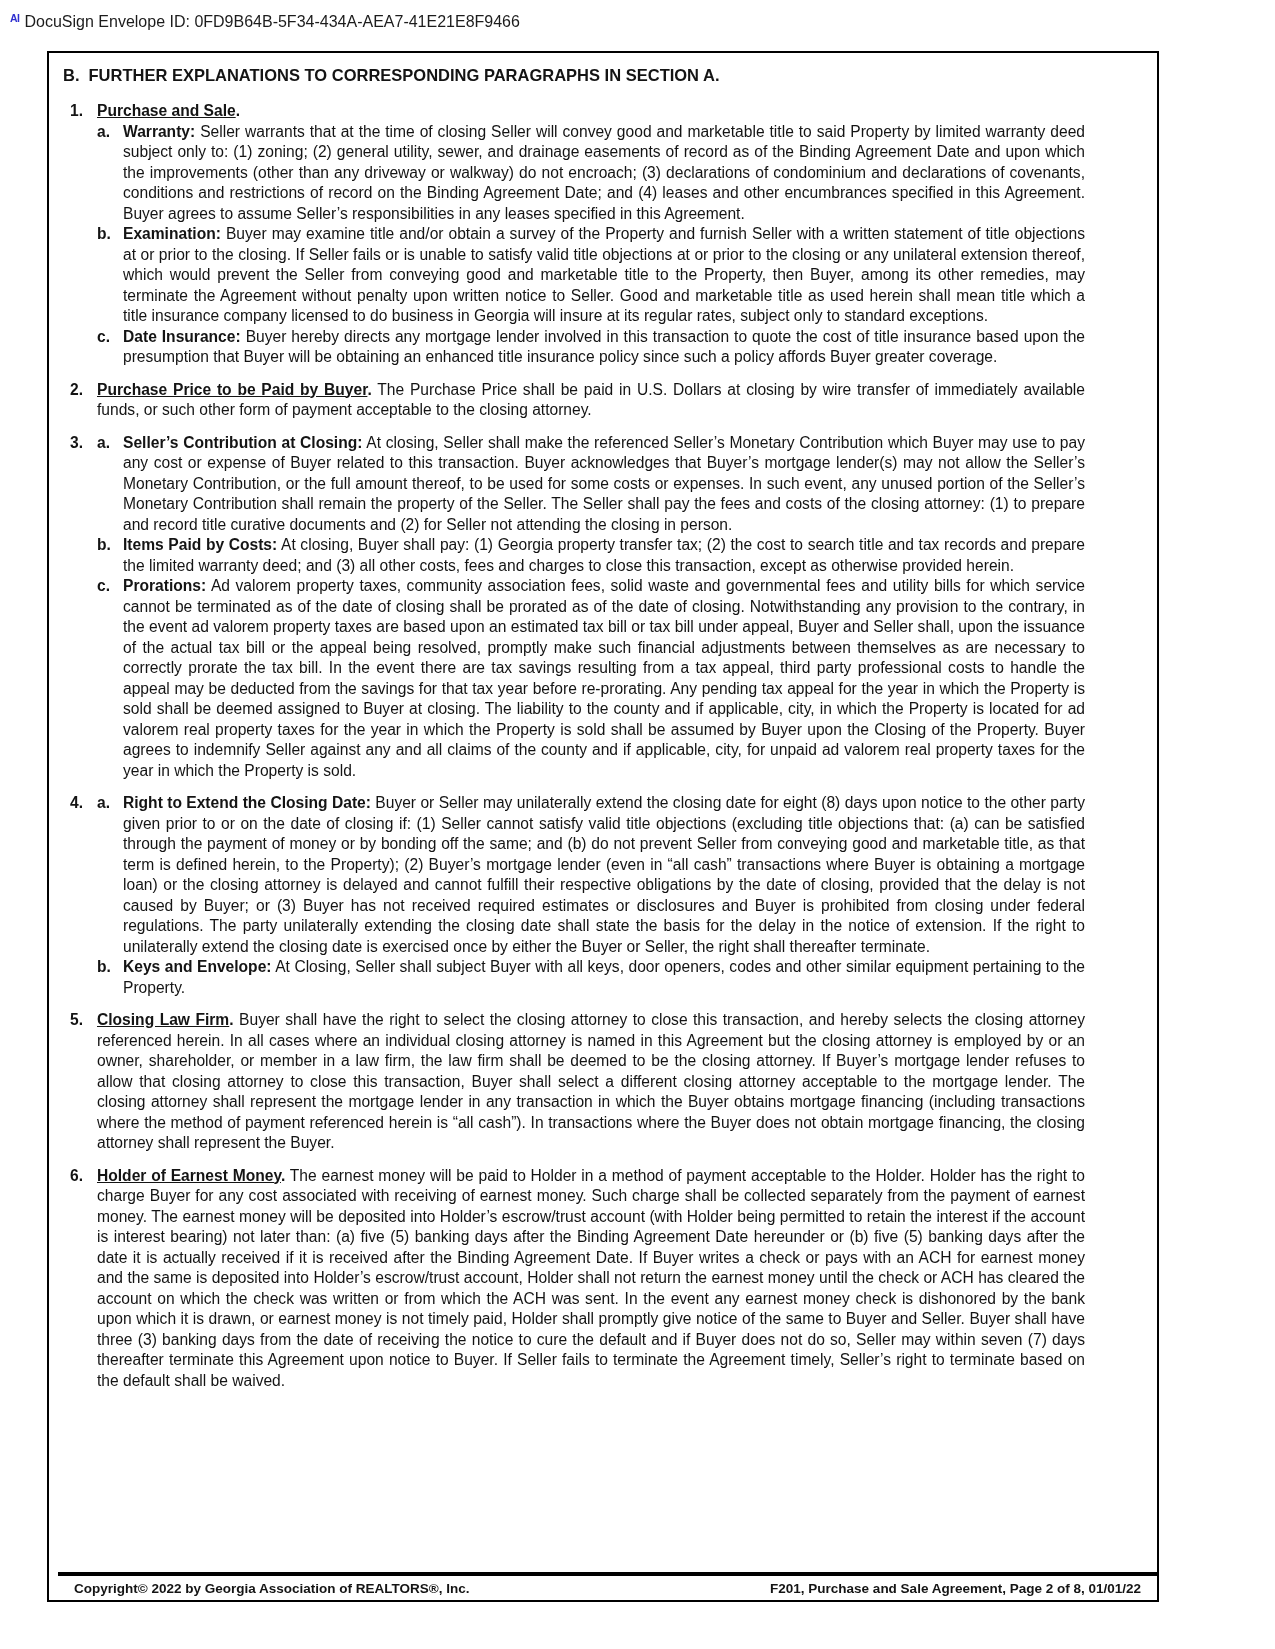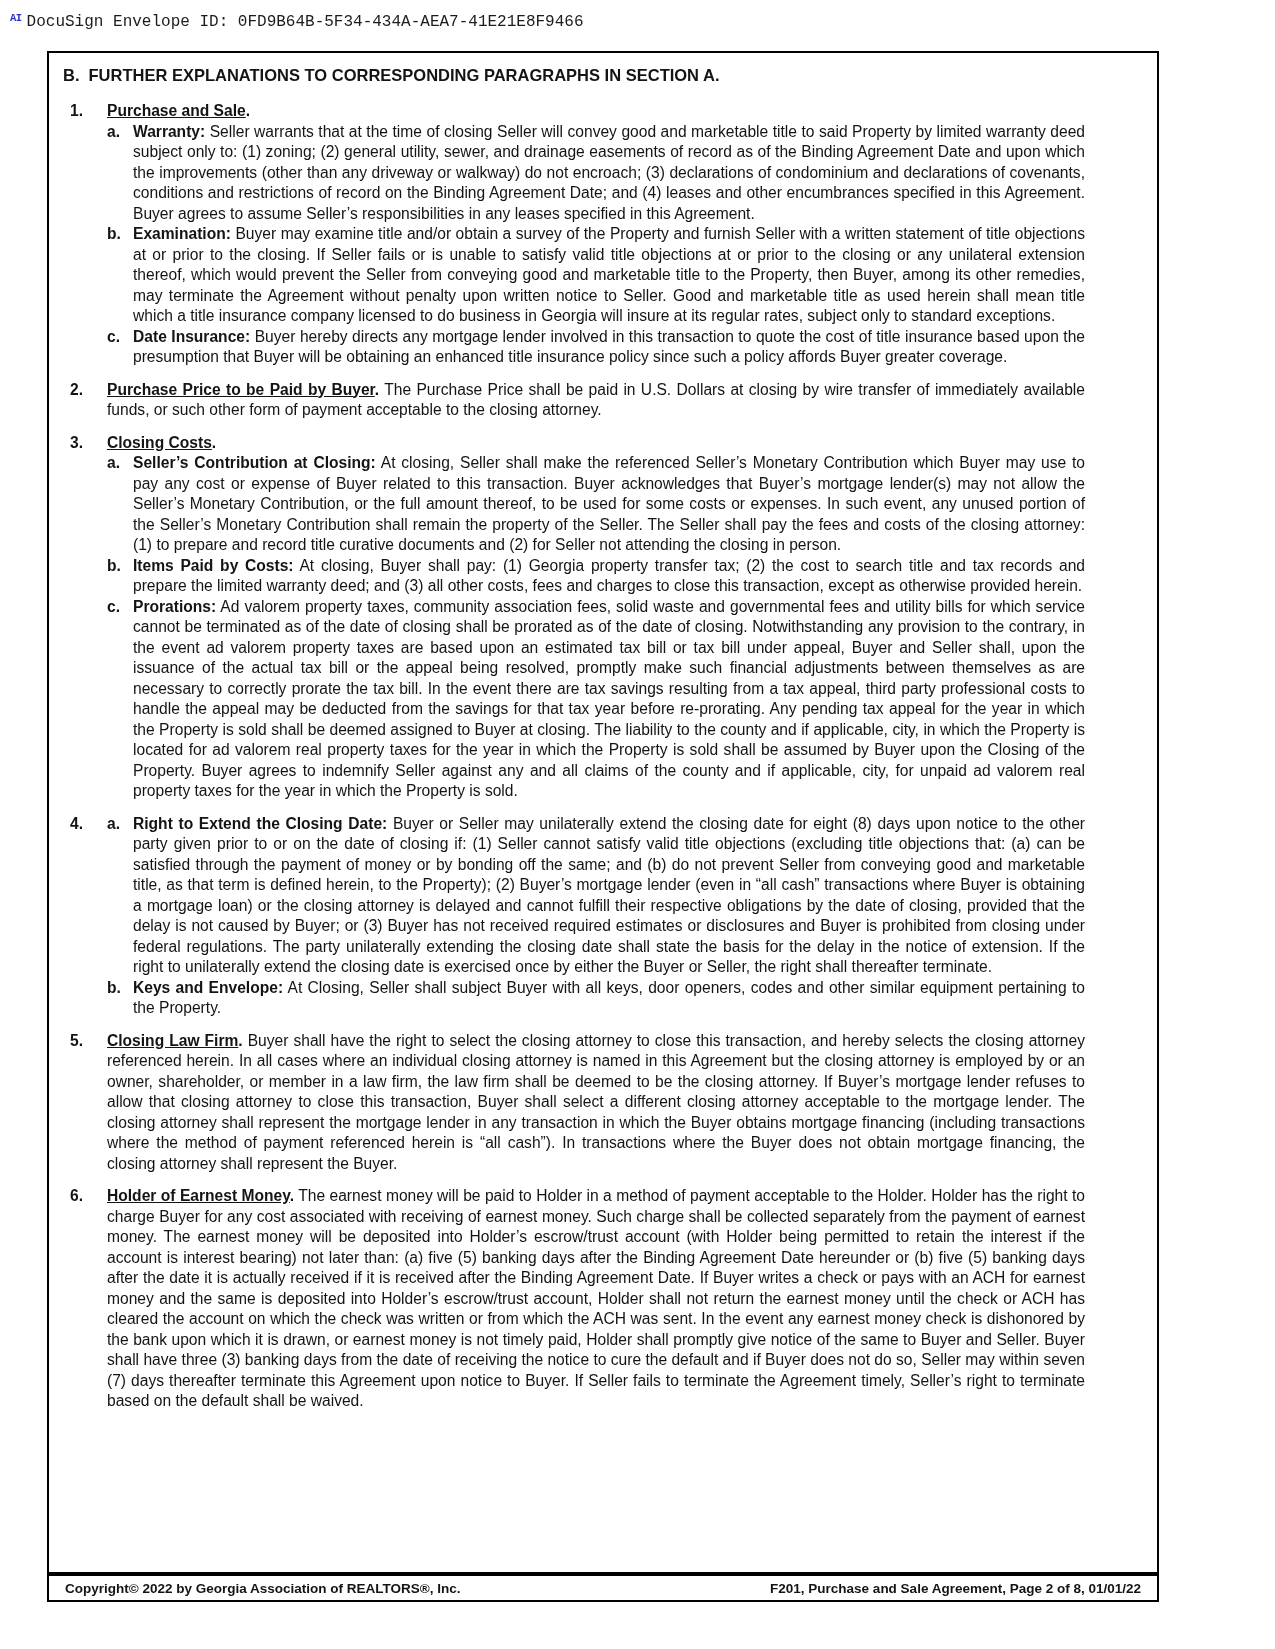--- a/index.html
+++ b/index.html
@@ -8,21 +8,20 @@
     background: #ffffff;
     font-family: "Liberation Sans", sans-serif;
     color: #141414;
     position: relative;
     overflow: hidden;
   }
   .ds-header {
     position: absolute; top: 12px; left: 10px;
     font-size: 16px; color: #1c1c1c;
     white-space: nowrap;
-    font-family: Liberation Mono, monospace;
   }
   .ai-mark {
     color: #2f2fd0; font-size: 10.5px; font-weight: bold;
     vertical-align: 5px; margin-right: 5px; letter-spacing: -0.5px;
   }
   .frame {
     position: absolute; left: 47px; top: 51px;
     width: 1112px; height: 1551px;
     border: 2px solid #000;
     box-sizing: border-box;
@@ -31,36 +30,37 @@
   }
   .content {
     flex: 1 1 auto; overflow: hidden;
     padding: 12px 72px 0 14px;
     font-size: 15.6px; line-height: 20.5px;
   }
   .heading { font-weight: bold; font-size: 16.5px; margin-bottom: 16px; line-height: 20px; }
   .heading .hletter { margin-right: 9px; }
   .item { display: flex; margin-left: 7px; margin-bottom: 12px; }
   .num { width: 27px; flex: 0 0 27px; font-weight: bold; }
-  .body { flex: 1 1 auto; min-width: 0; margin-left: 10px; }
+  .body { flex: 1 1 auto; min-width: 0; }
   .para { text-align: justify; }
   .title { font-weight: bold; text-decoration: underline; }
   .suffix { font-weight: bold; }
   .subitem { display: flex; }
   .letter { width: 26px; flex: 0 0 26px; font-weight: bold; }
   .sub-body { flex: 1 1 auto; min-width: 0; text-align: justify; }
   .label { font-weight: bold; }
   .footer {
     flex: 0 0 auto;
     border-top: 4px solid #000;
     height: 24px;
     display: flex; justify-content: space-between; align-items: center;
     padding: 0 16px;
     font-weight: bold; font-size: 13.5px;
     white-space: nowrap;
+    margin-left: 9px;
   }
 </style>
 </head>
 <body>
 
 <div class="ds-header">
   <span class="ai-mark">AI</span><span>DocuSign Envelope ID: 0FD9B64B-5F34-434A-AEA7-41E21E8F9466</span>
 </div>
 
 <div class="frame">
@@ -89,21 +89,20 @@
         </div>
         <div class="item">
           <div class="num">2.</div>
           <div class="body">
             <div class="para"><span class="title">Purchase Price to be Paid by Buyer</span><span class="suffix">.</span> <span>The Purchase Price shall be paid in U.S. Dollars at closing by wire transfer of immediately available funds, or such other form of payment acceptable to the closing attorney.</span></div>
           </div>
         </div>
         <div class="item">
           <div class="num">3.</div>
           <div class="body">
-            <div class="para"><span class="title">Closing Costs</span><span class="suffix">.</span></div>
             <div class="subitem">
               <div class="letter">a.</div>
               <div class="sub-body"><span class="label">Seller’s Contribution at Closing:</span> <span>At closing, Seller shall make the referenced Seller’s Monetary Contribution which Buyer may use to pay any cost or expense of Buyer related to this transaction. Buyer acknowledges that Buyer’s mortgage lender(s) may not allow the Seller’s Monetary Contribution, or the full amount thereof, to be used for some costs or expenses. In such event, any unused portion of the Seller’s Monetary Contribution shall remain the property of the Seller. The Seller shall pay the fees and costs of the closing attorney: (1) to prepare and record title curative documents and (2) for Seller not attending the closing in person.</span></div>
             </div>
             <div class="subitem">
               <div class="letter">b.</div>
               <div class="sub-body"><span class="label">Items Paid by Costs:</span> <span>At closing, Buyer shall pay: (1) Georgia property transfer tax; (2) the cost to search title and tax records and prepare the limited warranty deed; and (3) all other costs, fees and charges to close this transaction, except as otherwise provided herein.</span></div>
             </div>
             <div class="subitem">
               <div class="letter">c.</div>

